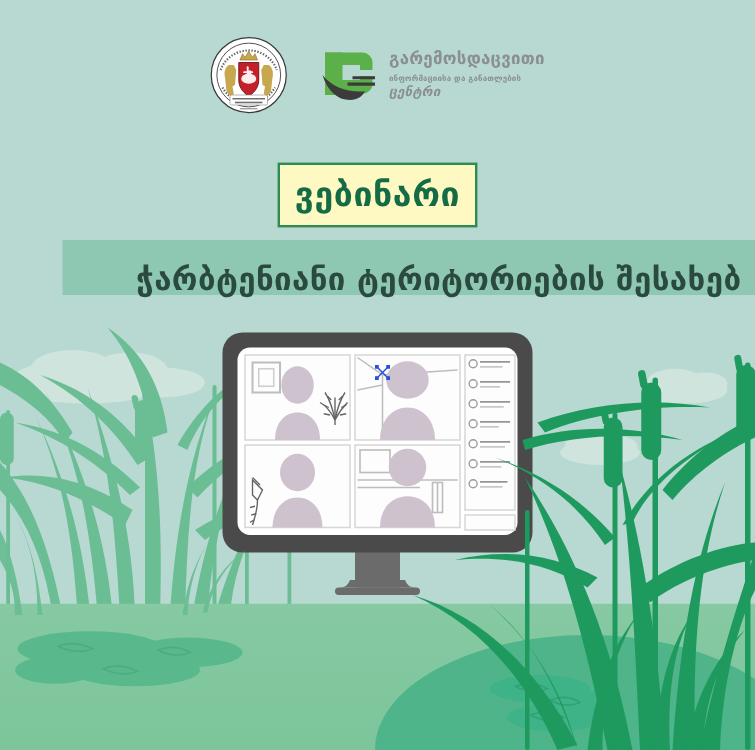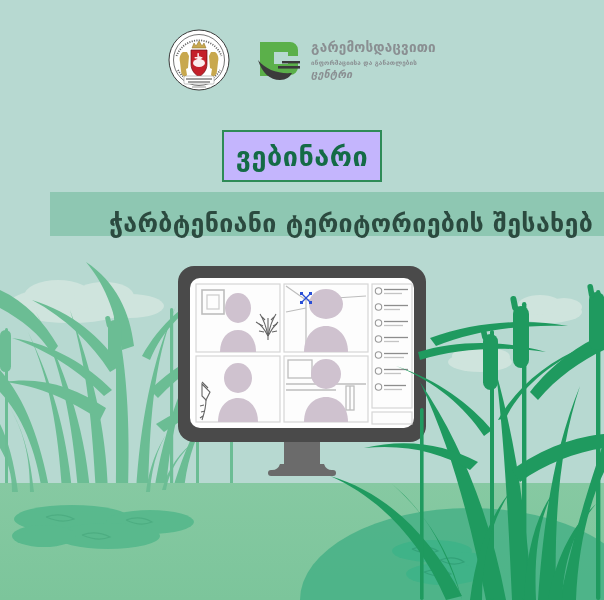--- a/index.html
+++ b/index.html
@@ -35,21 +35,21 @@
     white-space:nowrap; margin-top:6px;
   }
   #eiec-l3 {
     font-size:10.5px; font-weight:bold; color:#8a8f92; letter-spacing:.2px;
     white-space:nowrap; margin-top:2.5px;font-style:italic;
   }
 
   
   #webinar-badge {
     position:absolute; left:222px; top:130px; width:160px; height:52px;
-    background:#c4b5fd; border:2.5px solid #2e8b57;
+    background:#fef9c3; border:2.5px solid #2e8b57;
     display:flex; align-items:center; justify-content:center;
     z-index:6;
   }
   #webinar-badge-text {
     font-size:27px; font-weight:bold; color:#146b46; letter-spacing:.5px;
     line-height:1; white-space:nowrap;
   }
   #subtitle-band {
     position:absolute; left:50px; top:192px; width:602px; height:44px;
     background:#8ec7b2; z-index:6;

